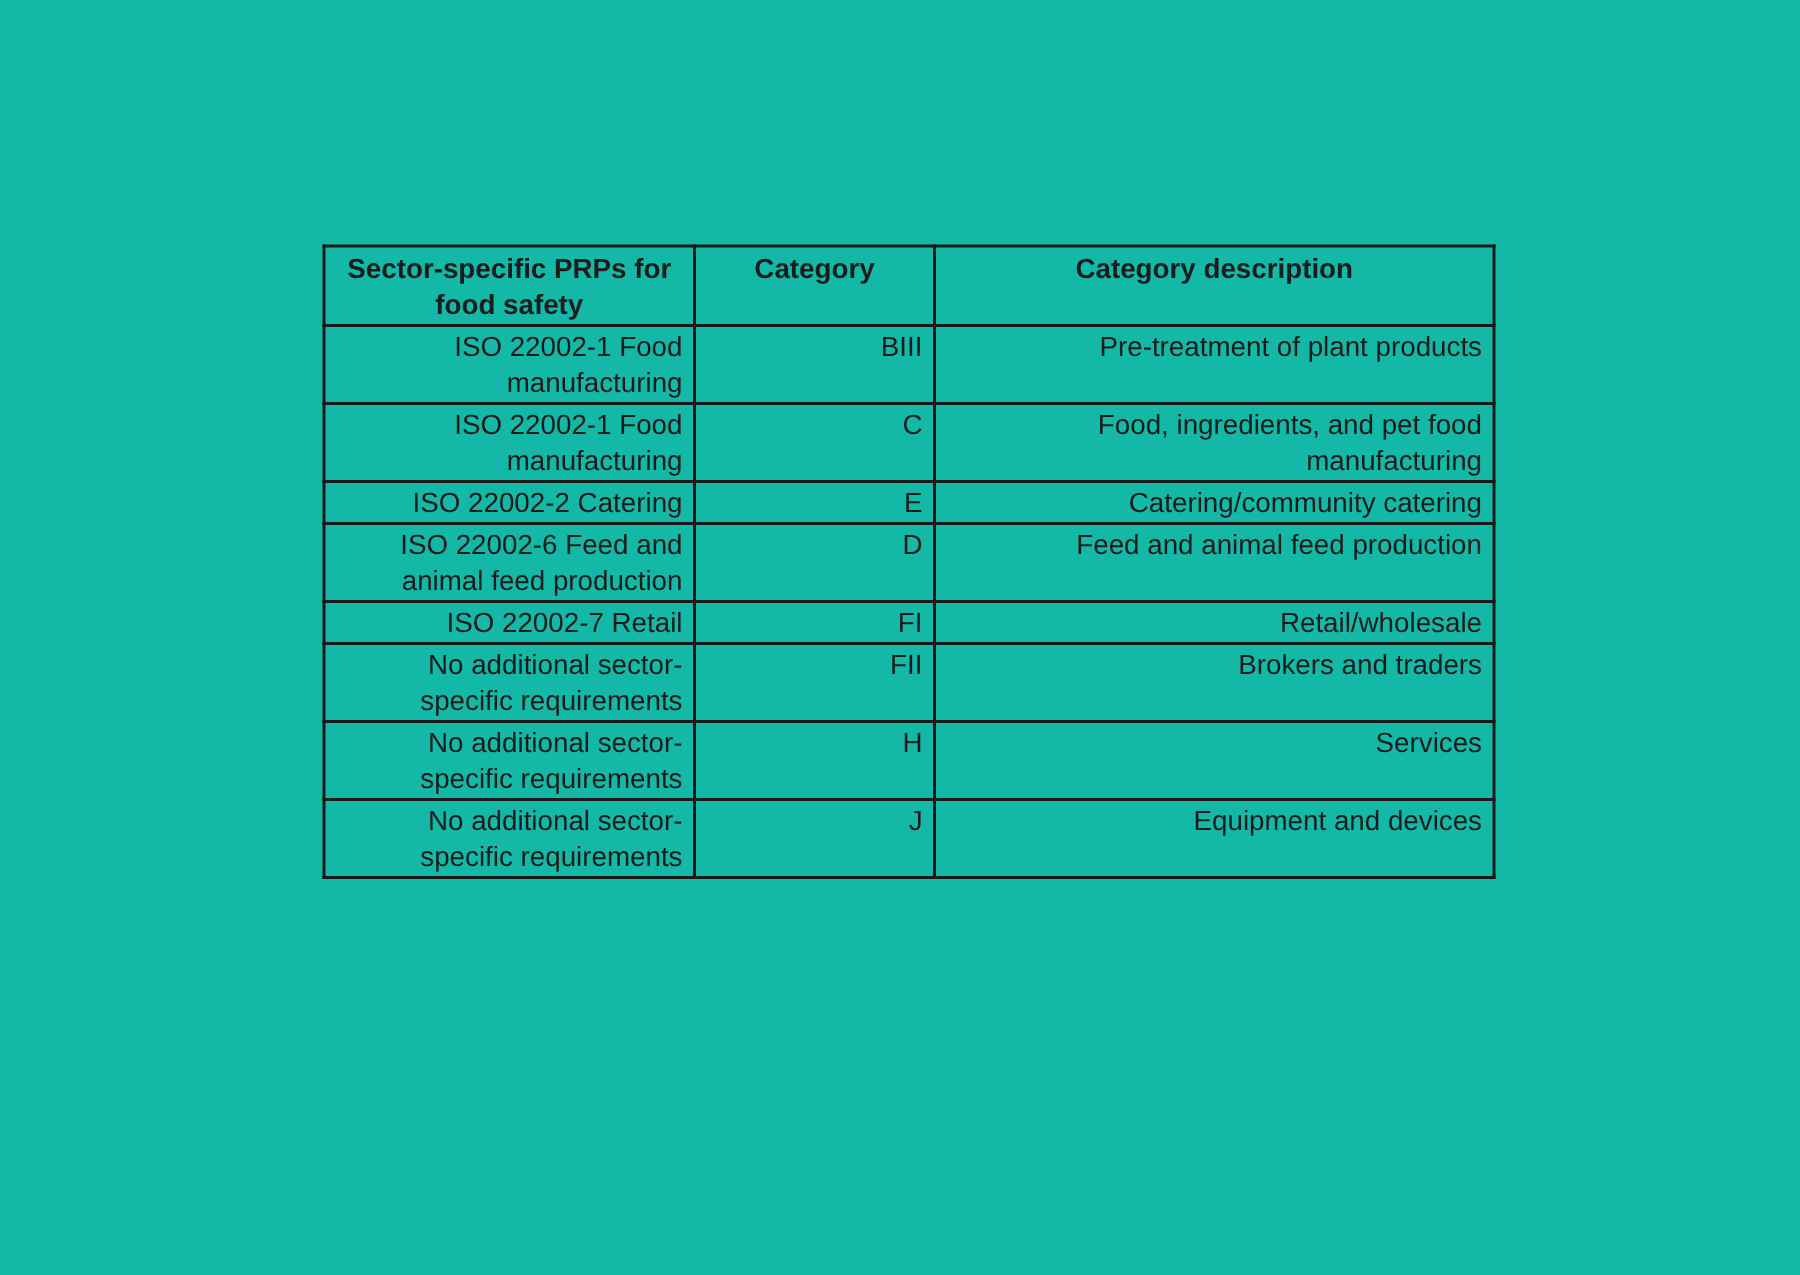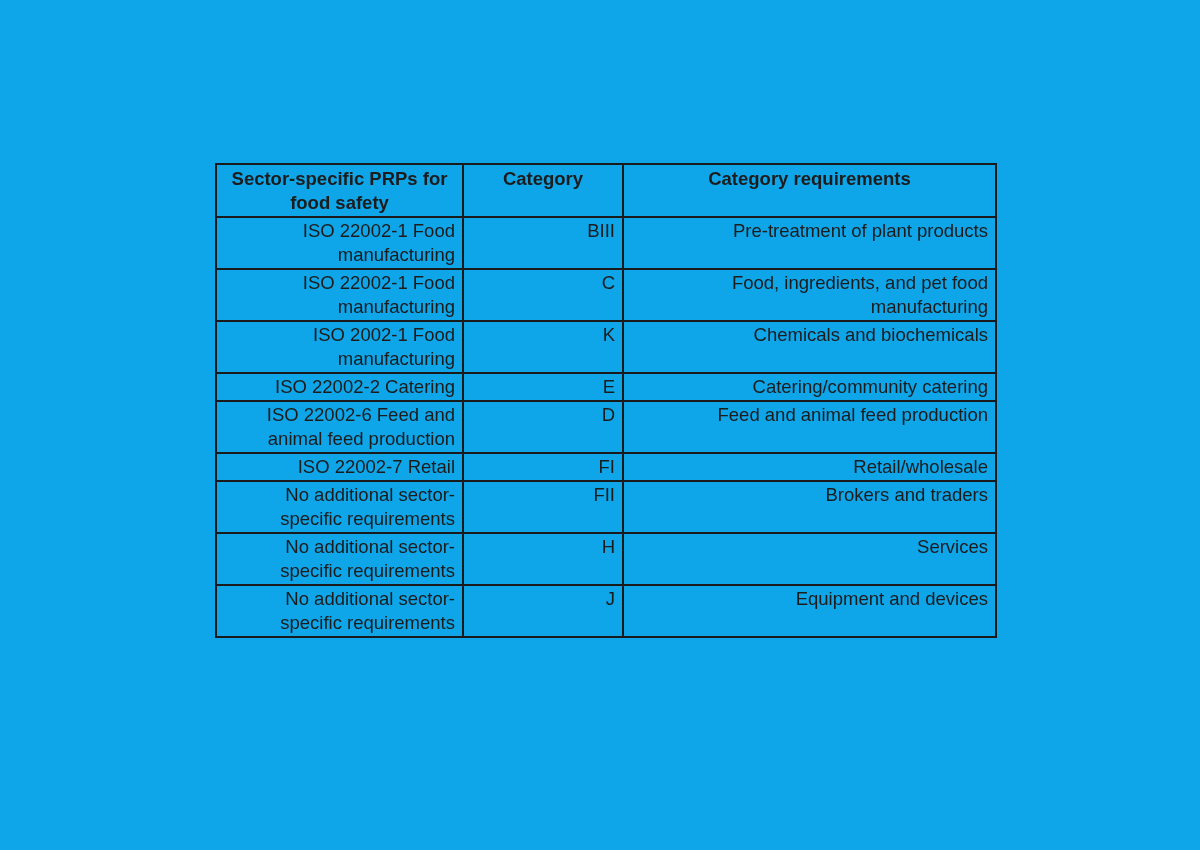--- a/index.html
+++ b/index.html
@@ -10,21 +10,21 @@
     width: 1200px;
     height: 850px;
     background: #ffffff;
     font-family: "Liberation Sans", sans-serif;
     position: relative;
     overflow: hidden;
   }
   .page {
     position: absolute;
     inset: 0;
-    background: #0ea5e9;
+    background: #14b8a6;
     padding-left: 13px;
   }
   table.prp-table {
     position: absolute;
     left: 215px;
     top: 163px;
     width: 780px;
     border-collapse: collapse;
     table-layout: fixed;
   }
@@ -57,38 +57,33 @@
   <table class="prp-table">
     <colgroup>
       <col style="width:247px">
       <col style="width:160px">
       <col style="width:373px">
     </colgroup>
     <thead>
       <tr>
         <th>Sector-specific PRPs for food safety</th>
         <th>Category</th>
-        <th>Category requirements</th>
+        <th>Category description</th>
       </tr>
     </thead>
     <tbody>
         <tr>
           <td class="td-left">ISO 22002-1 Food manufacturing</td>
           <td class="td-center">BIII</td>
           <td class="td-left">Pre-treatment of plant products</td>
         </tr>
         <tr>
           <td class="td-left">ISO 22002-1 Food manufacturing</td>
           <td class="td-center">C</td>
           <td class="td-left">Food, ingredients, and pet food manufacturing</td>
-        </tr>
-        <tr>
-          <td class="td-left">ISO 2002-1 Food manufacturing</td>
-          <td class="td-center">K</td>
-          <td class="td-left">Chemicals and biochemicals</td>
         </tr>
         <tr>
           <td class="td-left">ISO 22002-2 Catering</td>
           <td class="td-center">E</td>
           <td class="td-left">Catering/community catering</td>
         </tr>
         <tr>
           <td class="td-left">ISO 22002-6 Feed and animal feed production</td>
           <td class="td-center">D</td>
           <td class="td-left">Feed and animal feed production</td>

